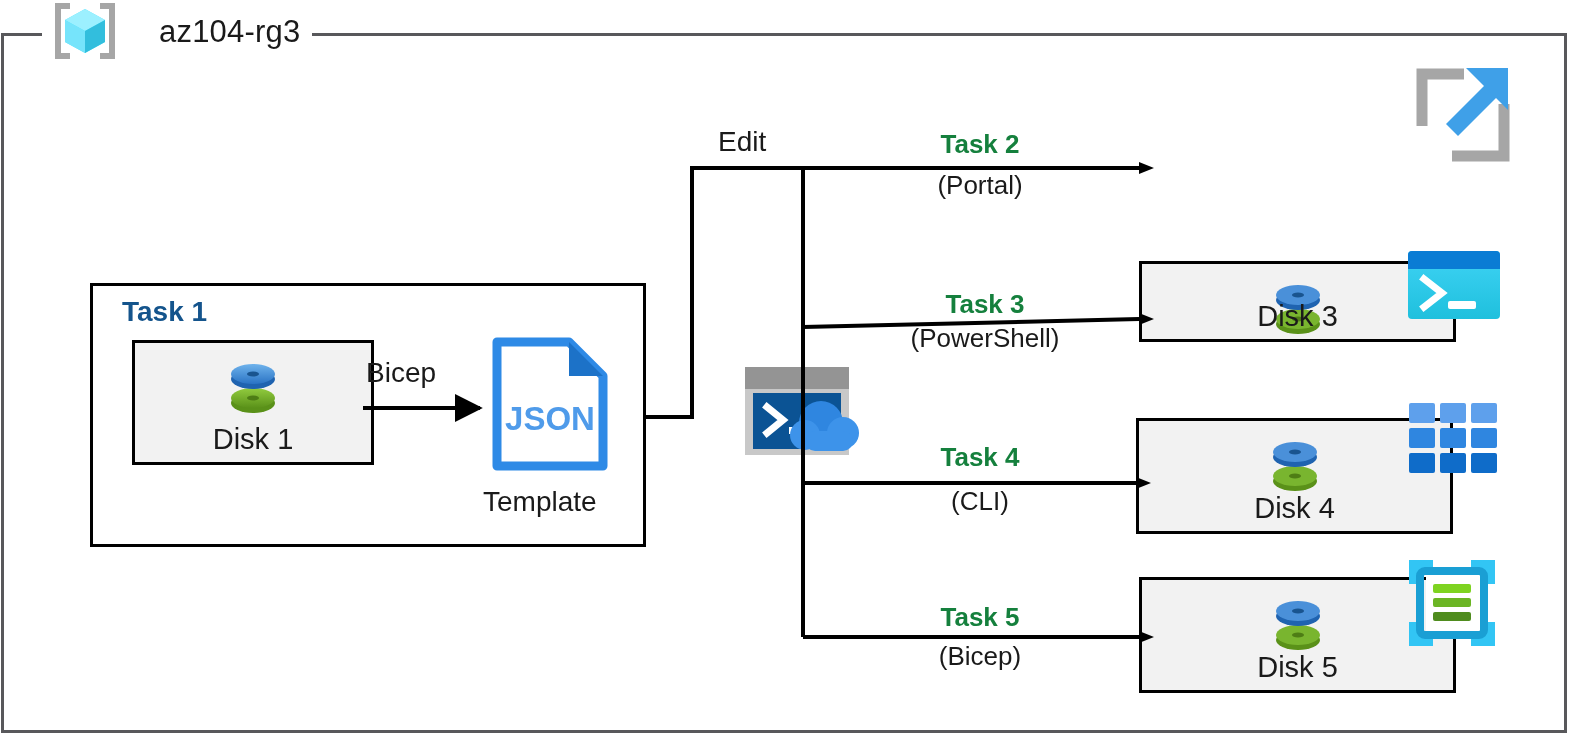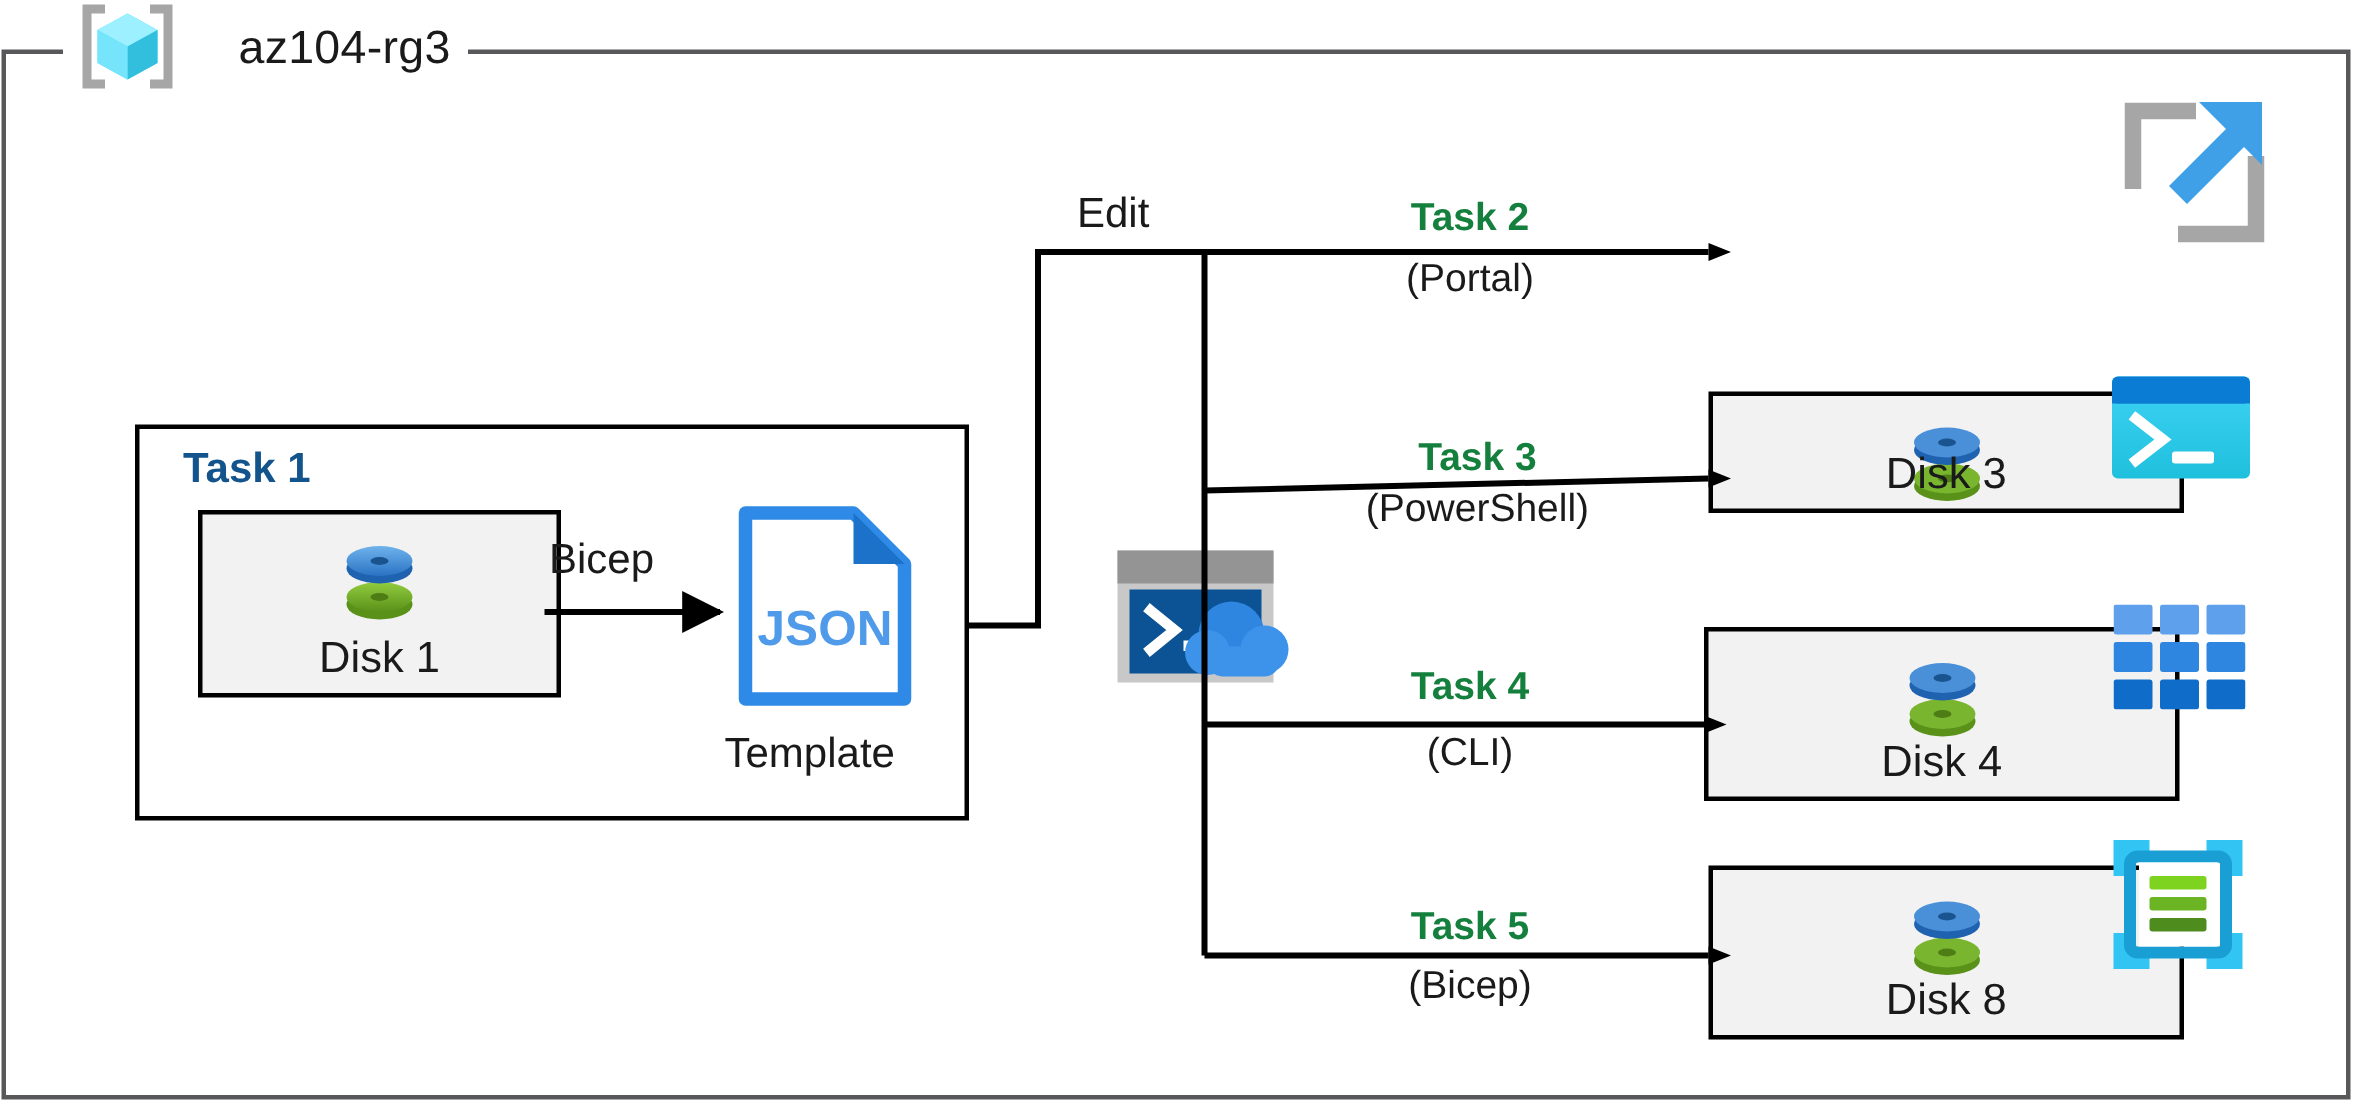--- a/index.html
+++ b/index.html
@@ -274,21 +274,21 @@
     <div class="disk-glyph">
       <svg width="64" height="62" viewBox="0 0 64 62">
         <ellipse cx="32" cy="46" rx="22" ry="10" fill="#5a9119"></ellipse>
         <ellipse cx="32" cy="41" rx="22" ry="10" fill="#79b52f"></ellipse>
         <ellipse cx="32" cy="41" rx="6" ry="2.6" fill="#4e7d15"></ellipse>
         <ellipse cx="32" cy="22" rx="22" ry="10" fill="#1f63b0"></ellipse>
         <ellipse cx="32" cy="17" rx="22" ry="10" fill="#4a90d9"></ellipse>
         <ellipse cx="32" cy="17" rx="6" ry="2.6" fill="#19548f"></ellipse>
       </svg>
     </div>
-    <div class="disk-caption">Disk 8</div>
+    <div class="disk-caption">Disk 5</div>
   </div>
   <div class="float-icon" style="left:1409px; top:560px; width:86px; height:86px;">
     <svg width="86" height="86" viewBox="0 0 86 86">
 
       <path d="M4 24 V4 H24" fill="none" stroke="#32c5f4" stroke-width="14"></path>
       <path d="M62 4 H82 V24" fill="none" stroke="#32c5f4" stroke-width="14"></path>
       <path d="M82 62 V82 H62" fill="none" stroke="#32c5f4" stroke-width="14"></path>
       <path d="M24 82 H4 V62" fill="none" stroke="#32c5f4" stroke-width="14"></path>
 
       <rect x="11" y="11" width="64" height="64" rx="5" fill="none" stroke="#1a9fd4" stroke-width="8"></rect>

